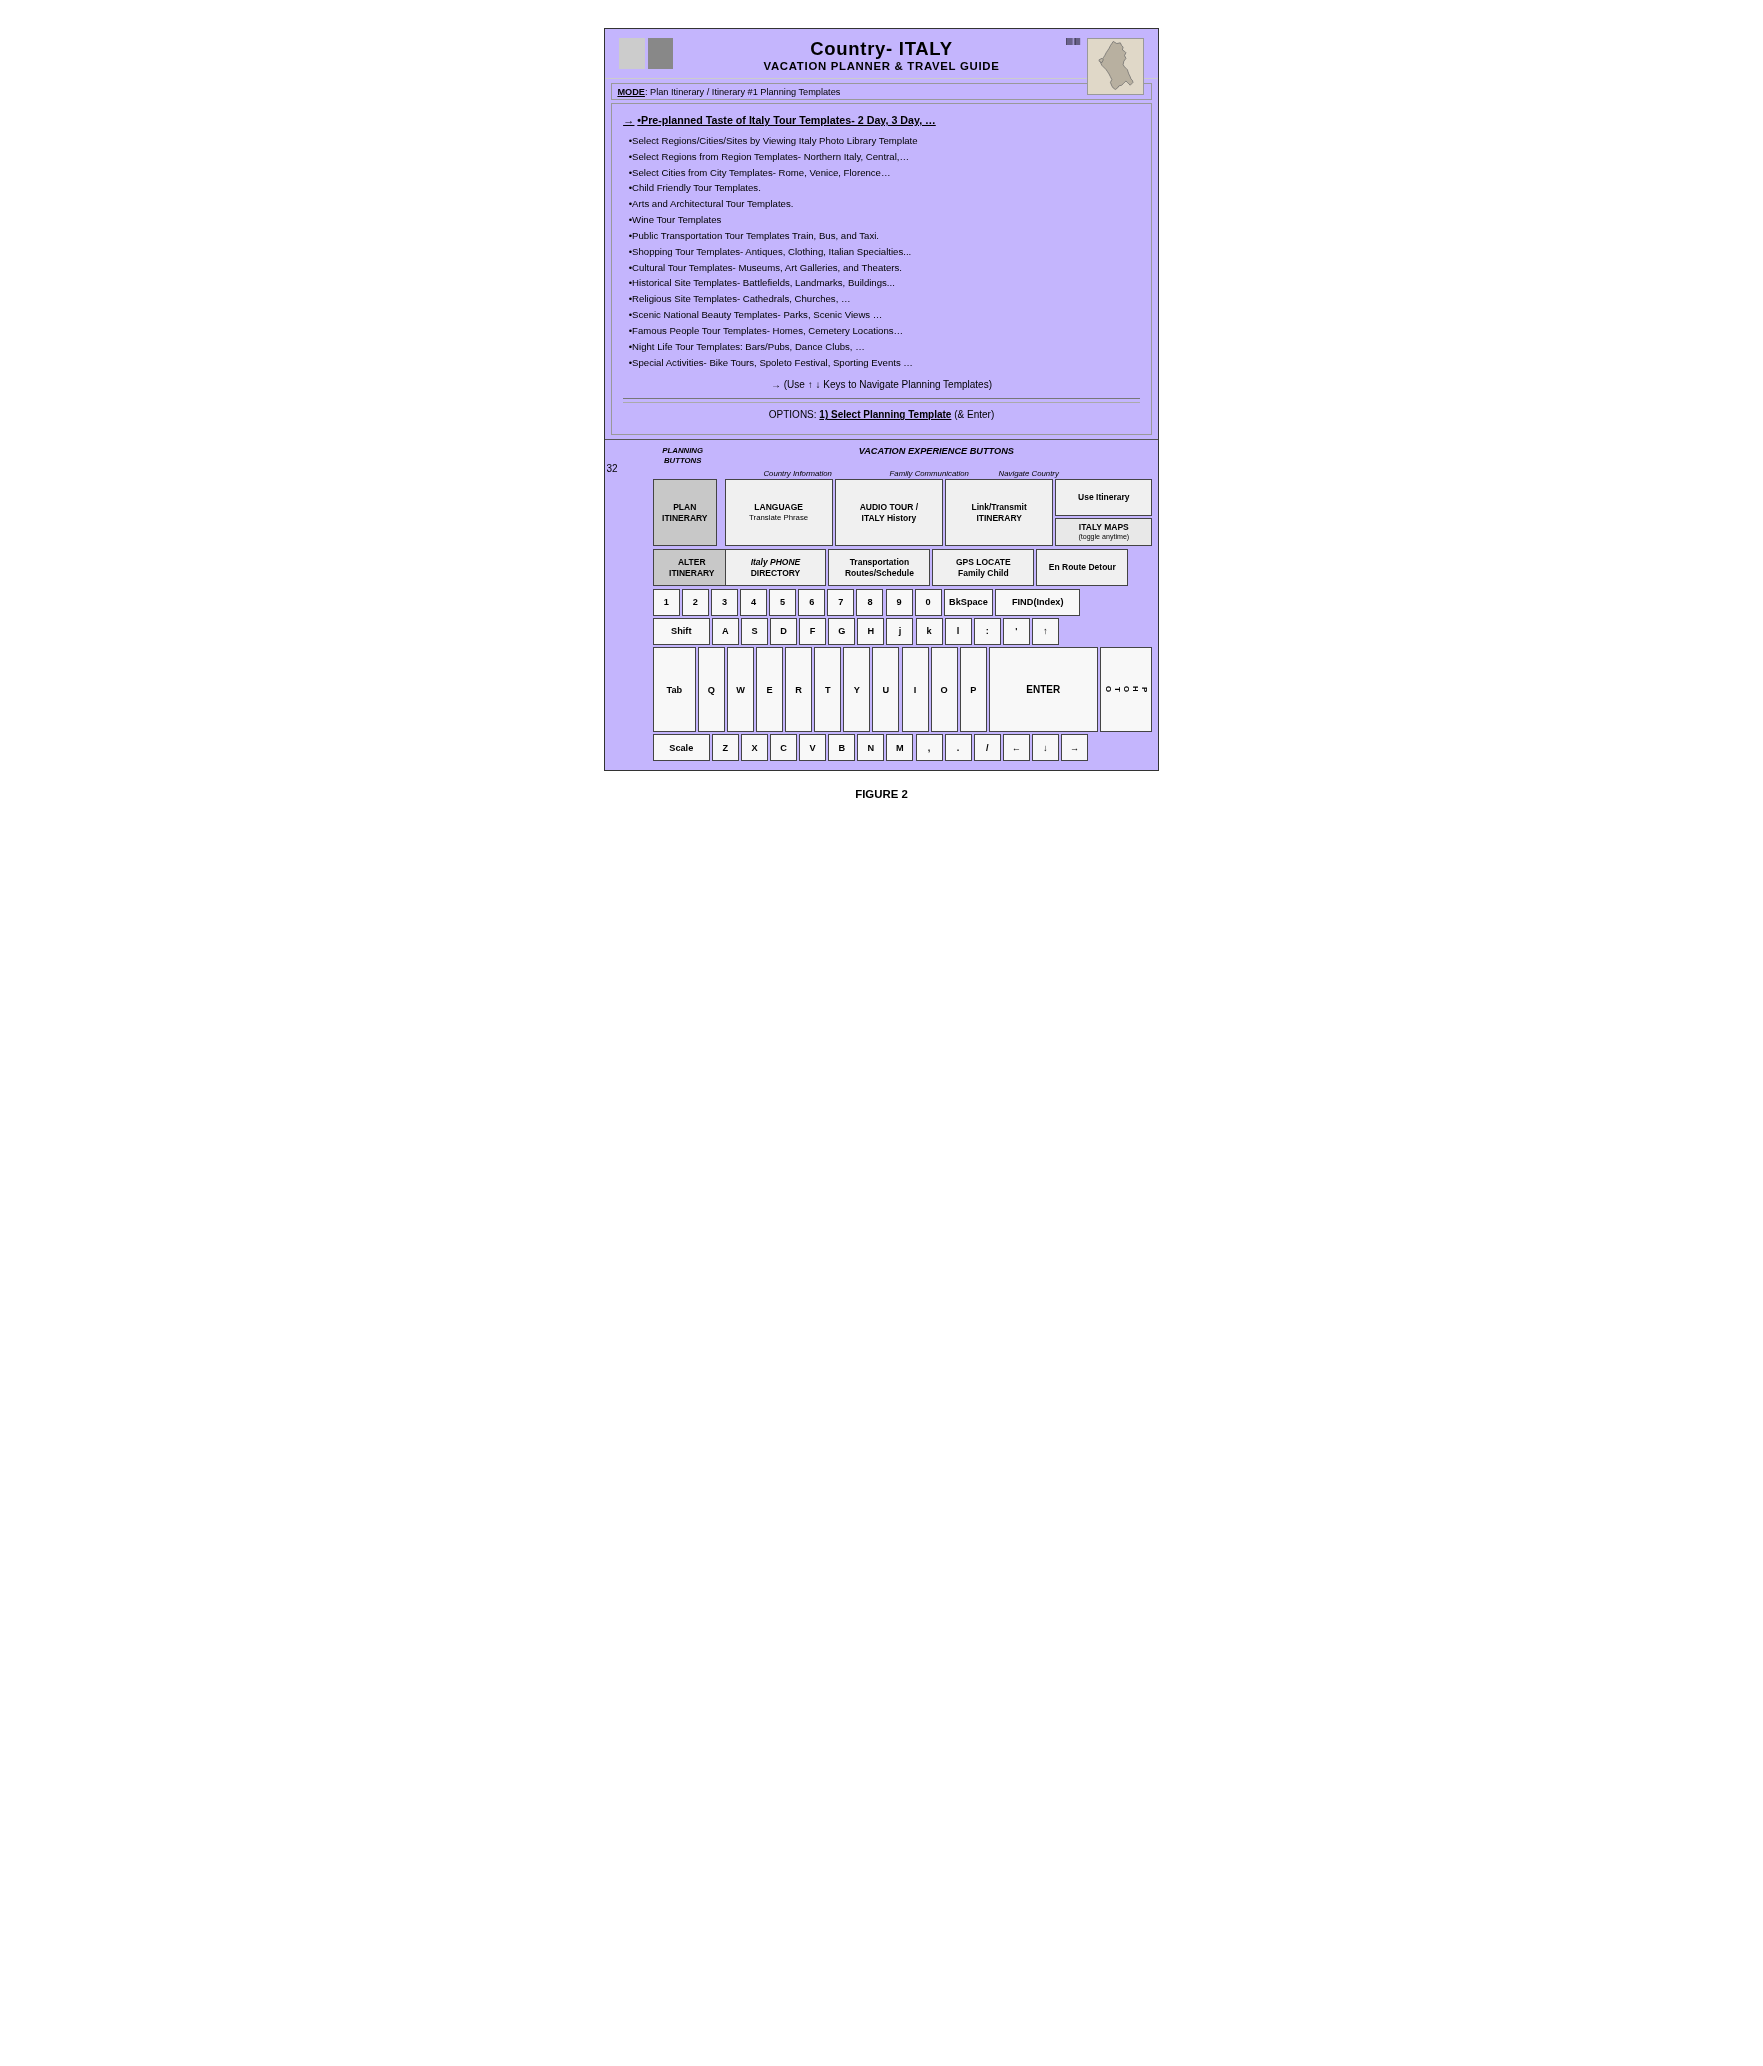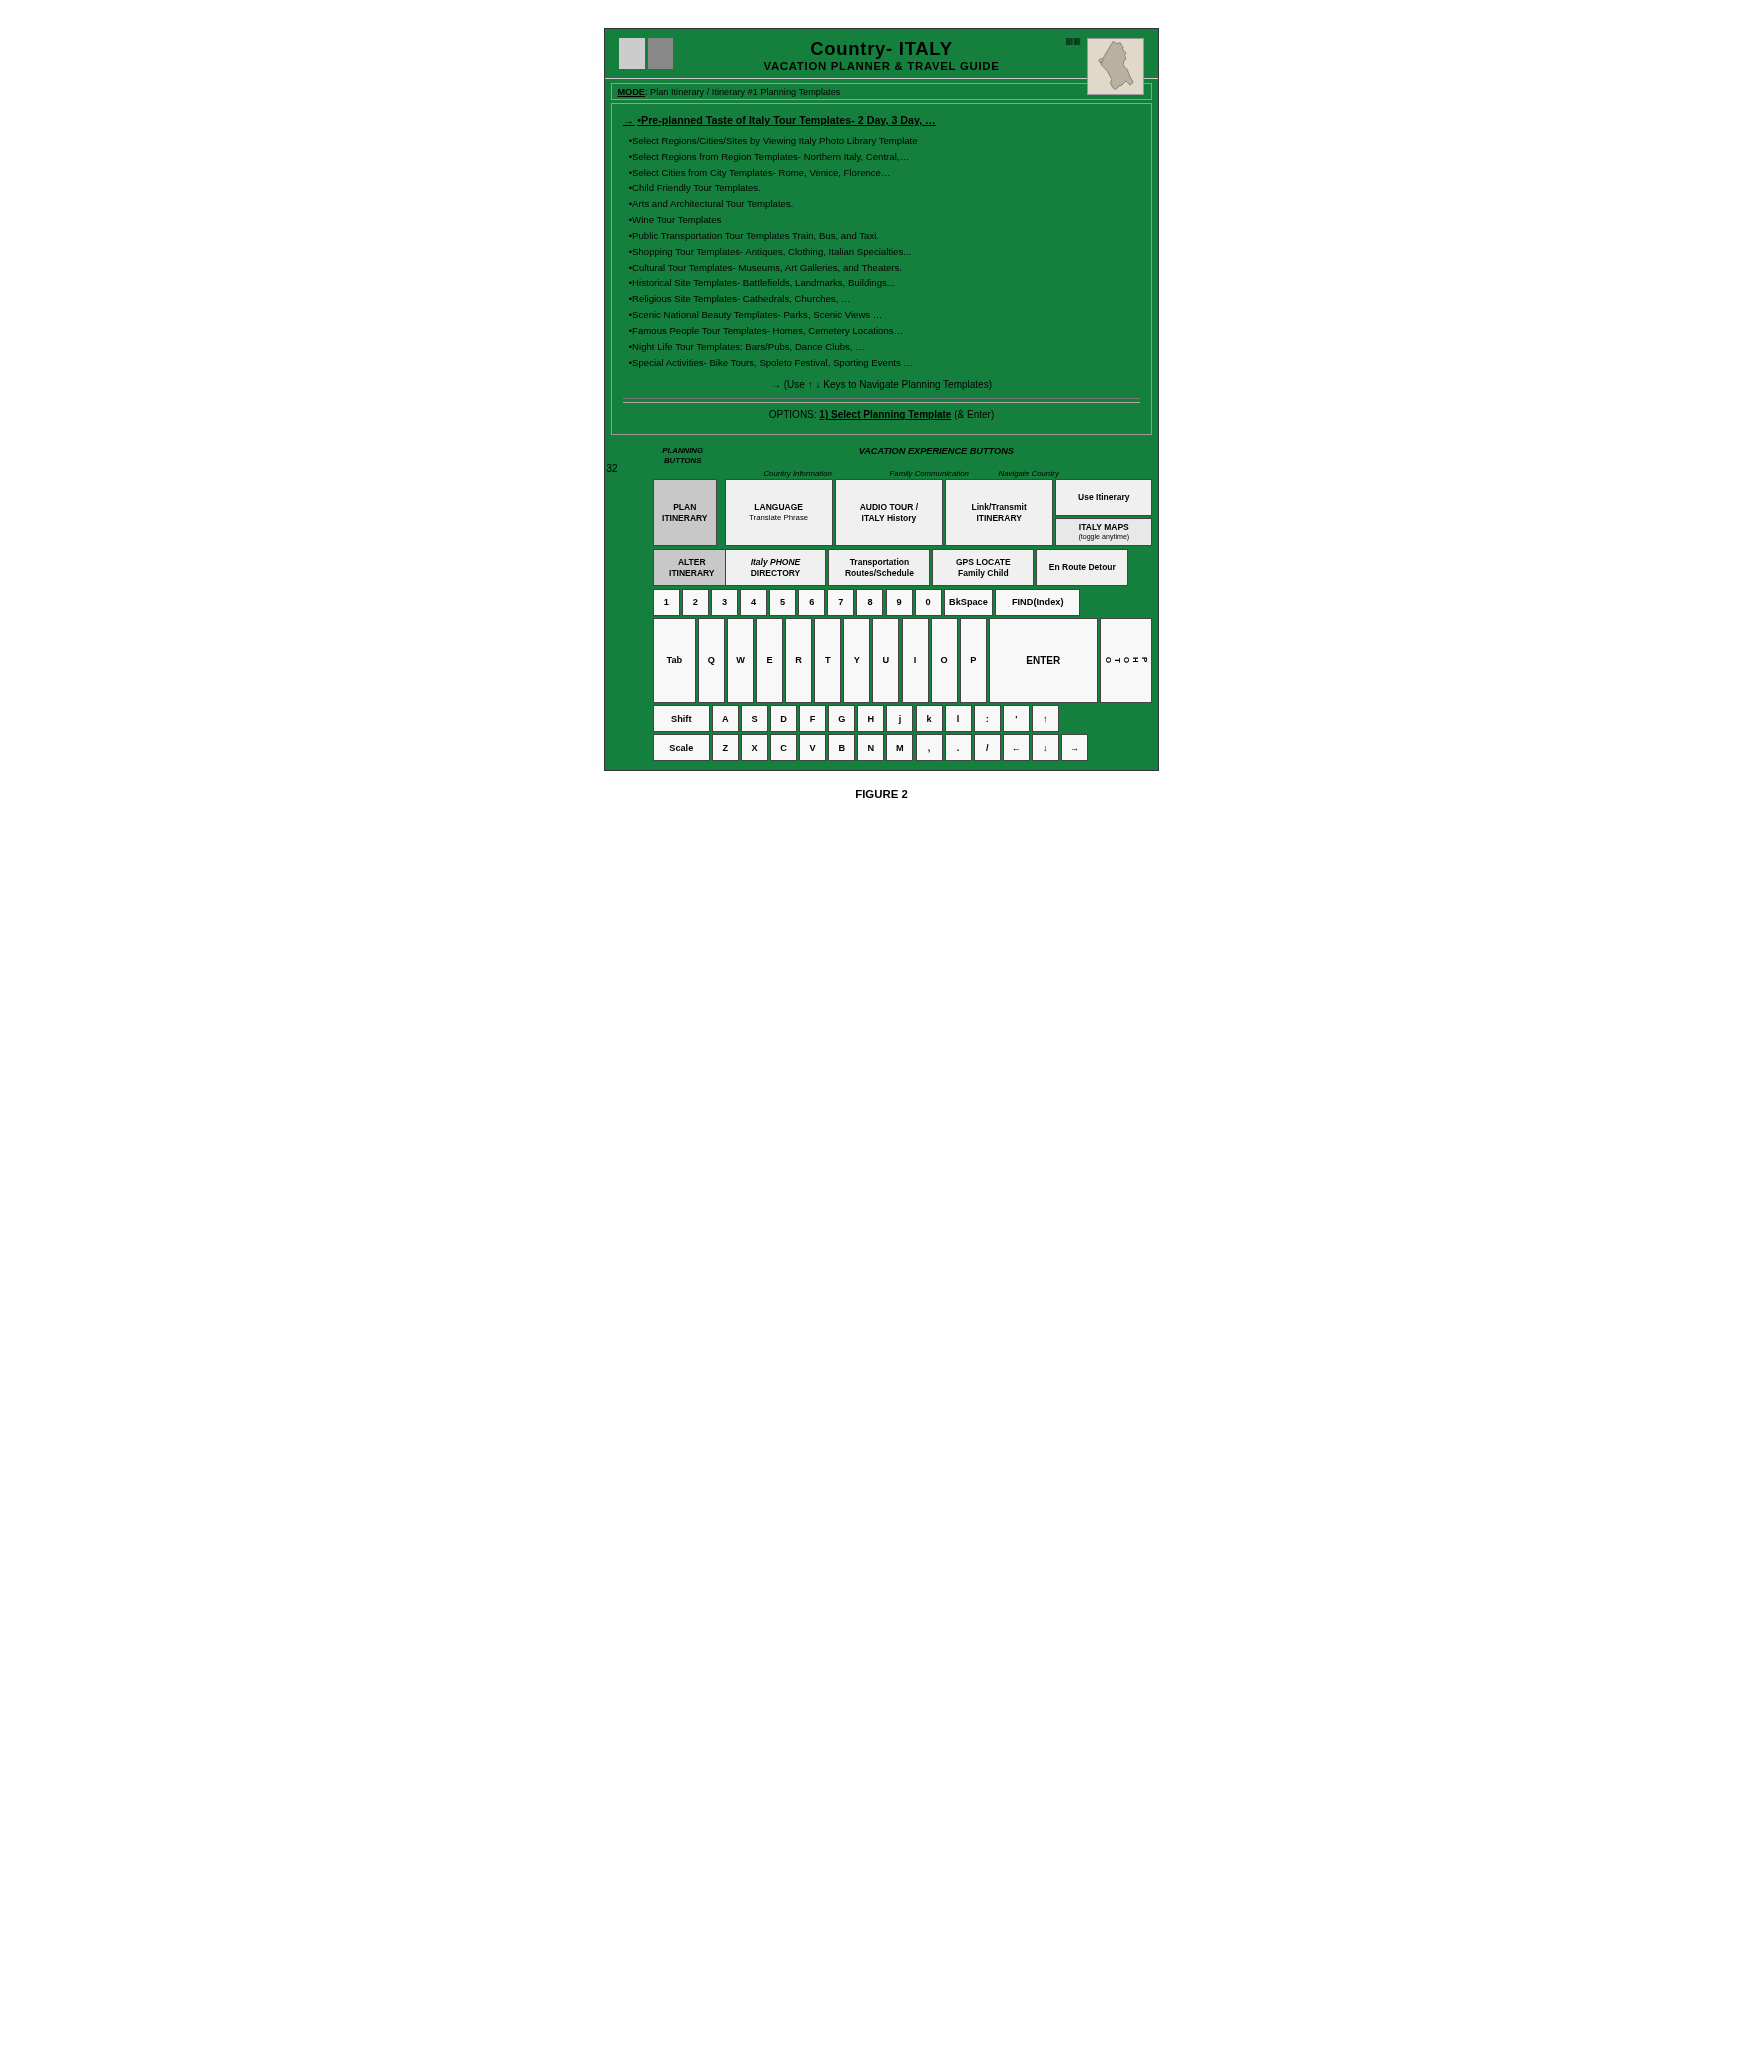--- a/index.html
+++ b/index.html
@@ -9,21 +9,21 @@
       display: flex;
       flex-direction: column;
       align-items: center;
       padding: 28.4px 14.2px 43px;
       min-height: 100vh;
     }
 
     .page-container {
       width: 555px;
       border: 1.4px solid #333;
-      background: #15803d;
+      background: #c4b5fd;
       position: relative;
     }
 
     
     .header {
       padding: 8.5px 7.1px 5.7px;
       text-align: center;
       position: relative;
       border-bottom: 0.7px solid #ccc;
     }
@@ -432,50 +432,50 @@
         <div class="key">7</div>
         <div class="key">8</div>
         <div class="key">9</div>
         <div class="key">0</div>
         <div class="key key-bksp">BkSpace</div>
         <div class="key key-find"><strong>FIND</strong> (Index)</div>
       </div>
 
       <div class="key-row">
         <div style="width:40px;"></div>
+        <div class="key key-wider">Shift</div>
+        <div class="key">A</div>
+        <div class="key">S</div>
+        <div class="key">D</div>
+        <div class="key">F</div>
+        <div class="key">G</div>
+        <div class="key">H</div>
+        <div class="key">j</div>
+        <div class="key">k</div>
+        <div class="key">l</div>
+        <div class="key">:</div>
+        <div class="key">'</div>
+        <div class="key">↑</div>
+      </div>
+
+      <div class="key-row">
+        <div style="width:40px;"></div>
         <div class="key key-wide">Tab</div>
         <div class="key">Q</div>
         <div class="key">W</div>
         <div class="key">E</div>
         <div class="key">R</div>
         <div class="key">T</div>
         <div class="key">Y</div>
         <div class="key">U</div>
         <div class="key">I</div>
         <div class="key">O</div>
         <div class="key">P</div>
         <div class="key key-enter" style="flex-grow:1;">ENTER</div>
         <div class="key key-photo" style="height:auto; min-height:85px; writing-mode:vertical-rl; text-orientation:mixed; font-size:7.8px; letter-spacing:0.7px;">P<br>H<br>O<br>T<br>O</div>
-      </div>
-
-      <div class="key-row">
-        <div style="width:40px;"></div>
-        <div class="key key-wider">Shift</div>
-        <div class="key">A</div>
-        <div class="key">S</div>
-        <div class="key">D</div>
-        <div class="key">F</div>
-        <div class="key">G</div>
-        <div class="key">H</div>
-        <div class="key">j</div>
-        <div class="key">k</div>
-        <div class="key">l</div>
-        <div class="key">:</div>
-        <div class="key">'</div>
-        <div class="key">↑</div>
       </div>
 
       <div class="key-row">
         <div style="width:40px;"></div>
         <div class="key key-wider">Scale</div>
         <div class="key">Z</div>
         <div class="key">X</div>
         <div class="key">C</div>
         <div class="key">V</div>
         <div class="key">B</div>

